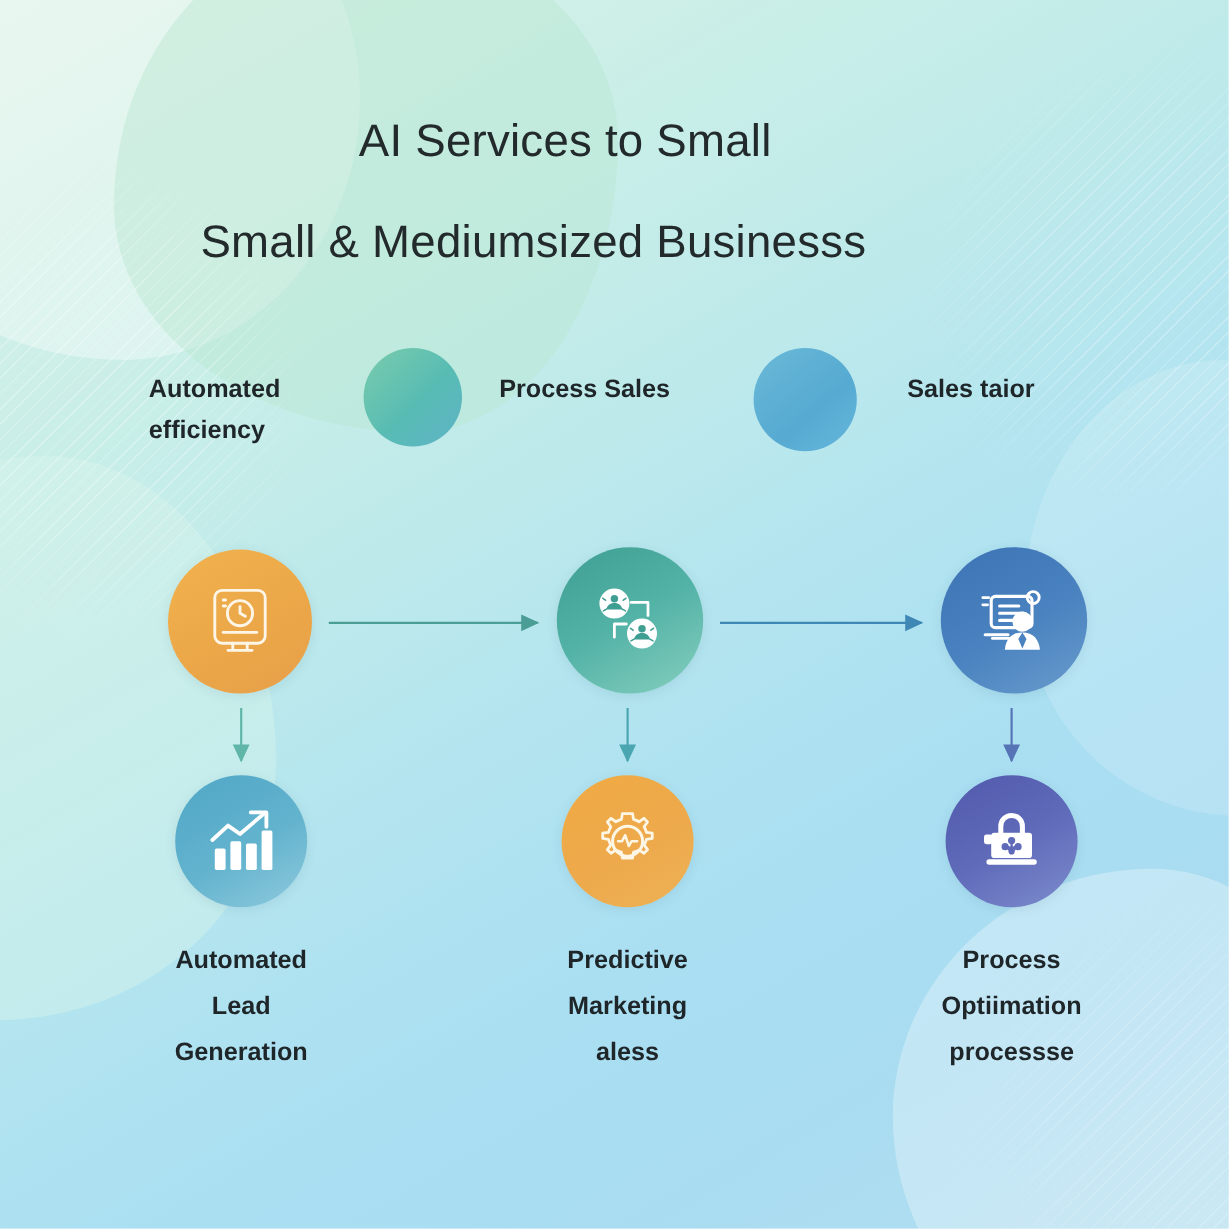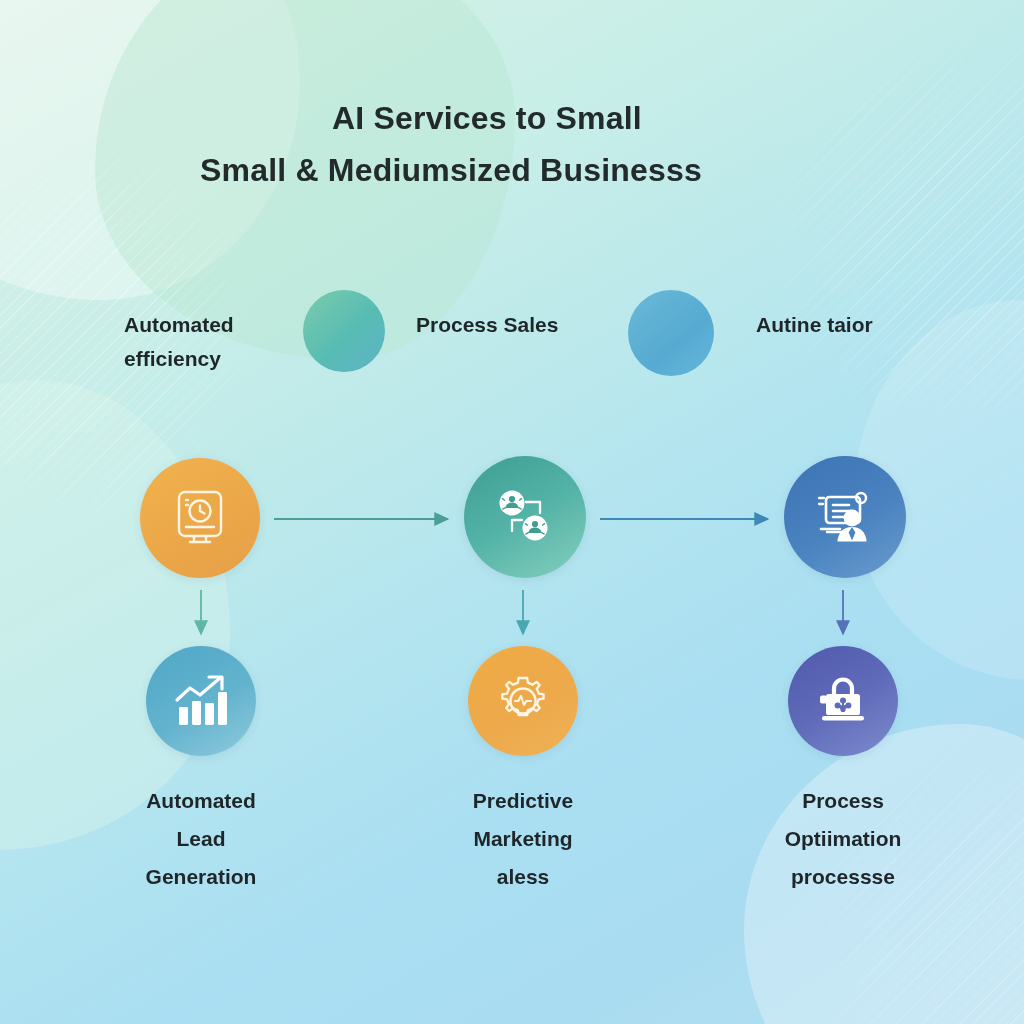--- a/index.html
+++ b/index.html
@@ -107,31 +107,31 @@
     width: 240px;
     height: 300px;
     opacity: 0.35;
     -webkit-mask-image: radial-gradient(ellipse at 85% 70%, #000 28%, transparent 72%);
     mask-image: radial-gradient(ellipse at 85% 70%, #000 28%, transparent 72%);
   }
 
   
   #title {
     position: absolute;
-    left: 200px;
+    left: 167px;
     top: 92px;
     width: 700px;
     color: #232a2c;
-    font-size: 32px;
-    font-weight: bold;
+    font-size: 38px;
+    font-weight: normal;
     line-height: 52px;
     letter-spacing: 0.2px;
   }
   #title .line-1 { display: block; padding-left: 132px; }
-  #title .line-2 { display: block; }
+  #title .line-2 { display: block; margin-top: 32px; }
 
   
   .top-label {
     position: absolute;
     color: #1f262a;
     font-size: 21px;
     font-weight: bold;
     line-height: 34px;
     white-space: pre-line;
   }
@@ -229,21 +229,21 @@
   <div id="title">
     <span class="line-1">AI Services to Small</span>
     <span class="line-2">Small &amp; Mediumsized Businesss</span>
   </div>
 
   <div class="top-label" id="top-label-0">Automated
 efficiency</div>
   <div class="deco-circle" id="deco-circle-0"></div>
   <div class="top-label" id="top-label-1">Process Sales</div>
   <div class="deco-circle" id="deco-circle-1"></div>
-  <div class="top-label" id="top-label-2">Autine taior</div>
+  <div class="top-label" id="top-label-2">Sales taior</div>
 
   <svg id="arrows" viewBox="0 0 1024 1024">
     <defs>
       <marker id="mk-teal" markerWidth="9" markerHeight="9" refX="7.6" refY="4.5" orient="auto">
         <path d="M0,0.6 L8.4,4.5 L0,8.4 Z" fill="#4b9e96"></path>
       </marker>
       <marker id="mk-blue" markerWidth="9" markerHeight="9" refX="7.6" refY="4.5" orient="auto">
         <path d="M0,0.6 L8.4,4.5 L0,8.4 Z" fill="#3f88b5"></path>
       </marker>
       <marker id="mk-down-a" markerWidth="9" markerHeight="9" refX="7.6" refY="4.5" orient="auto">

